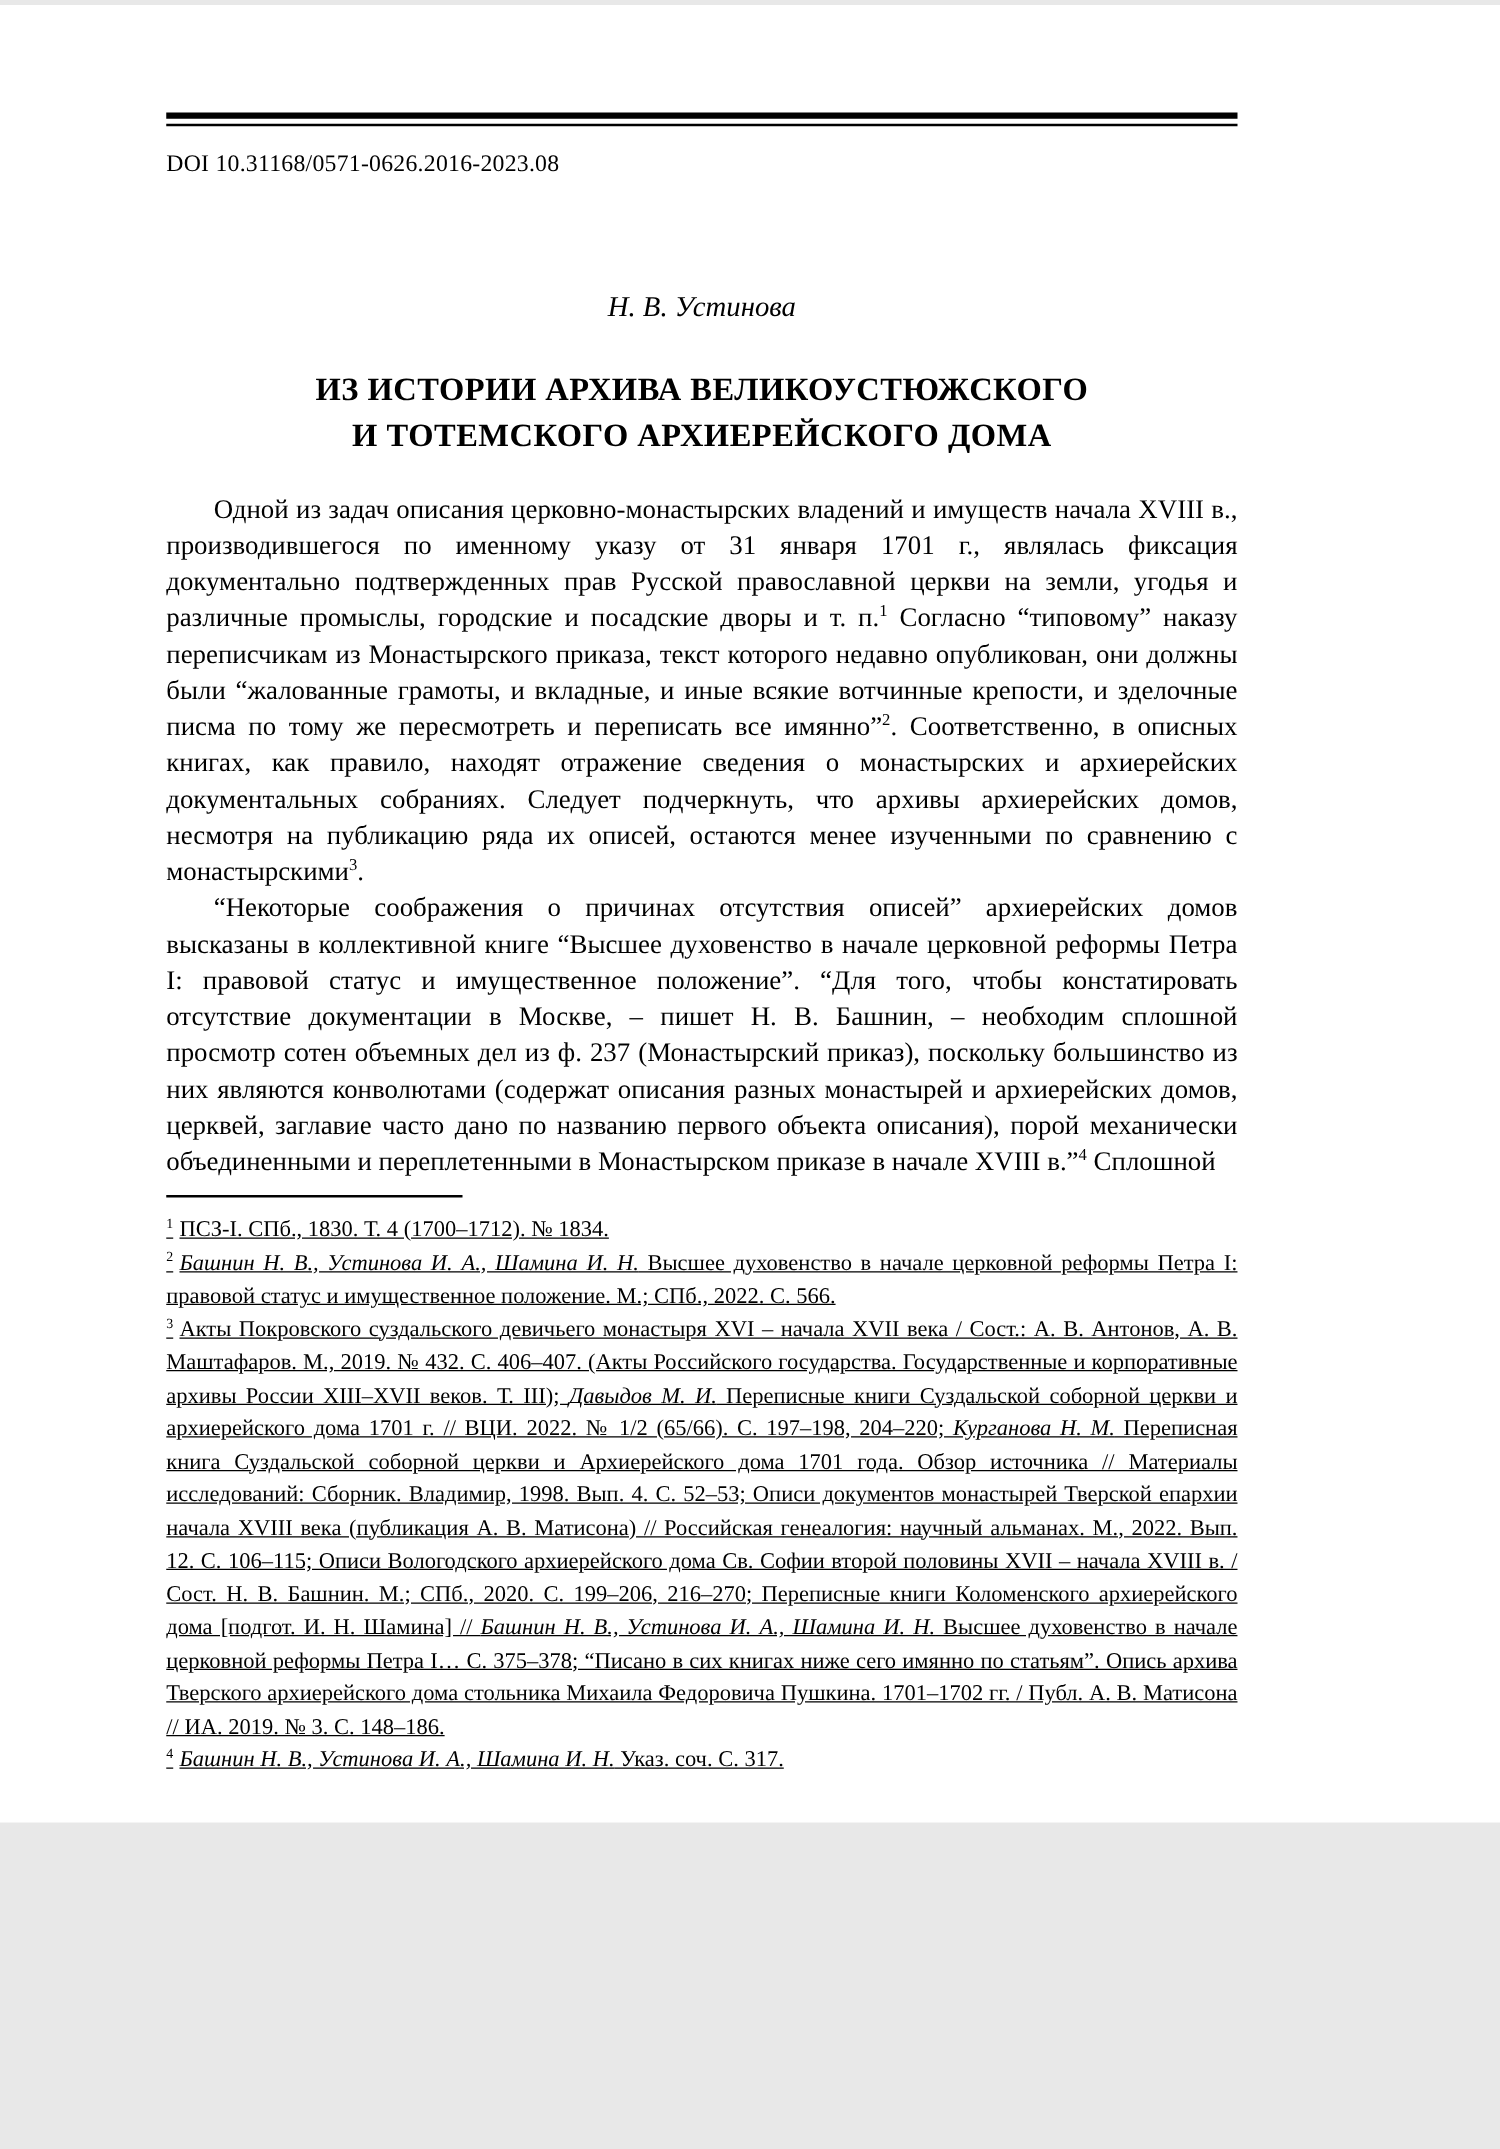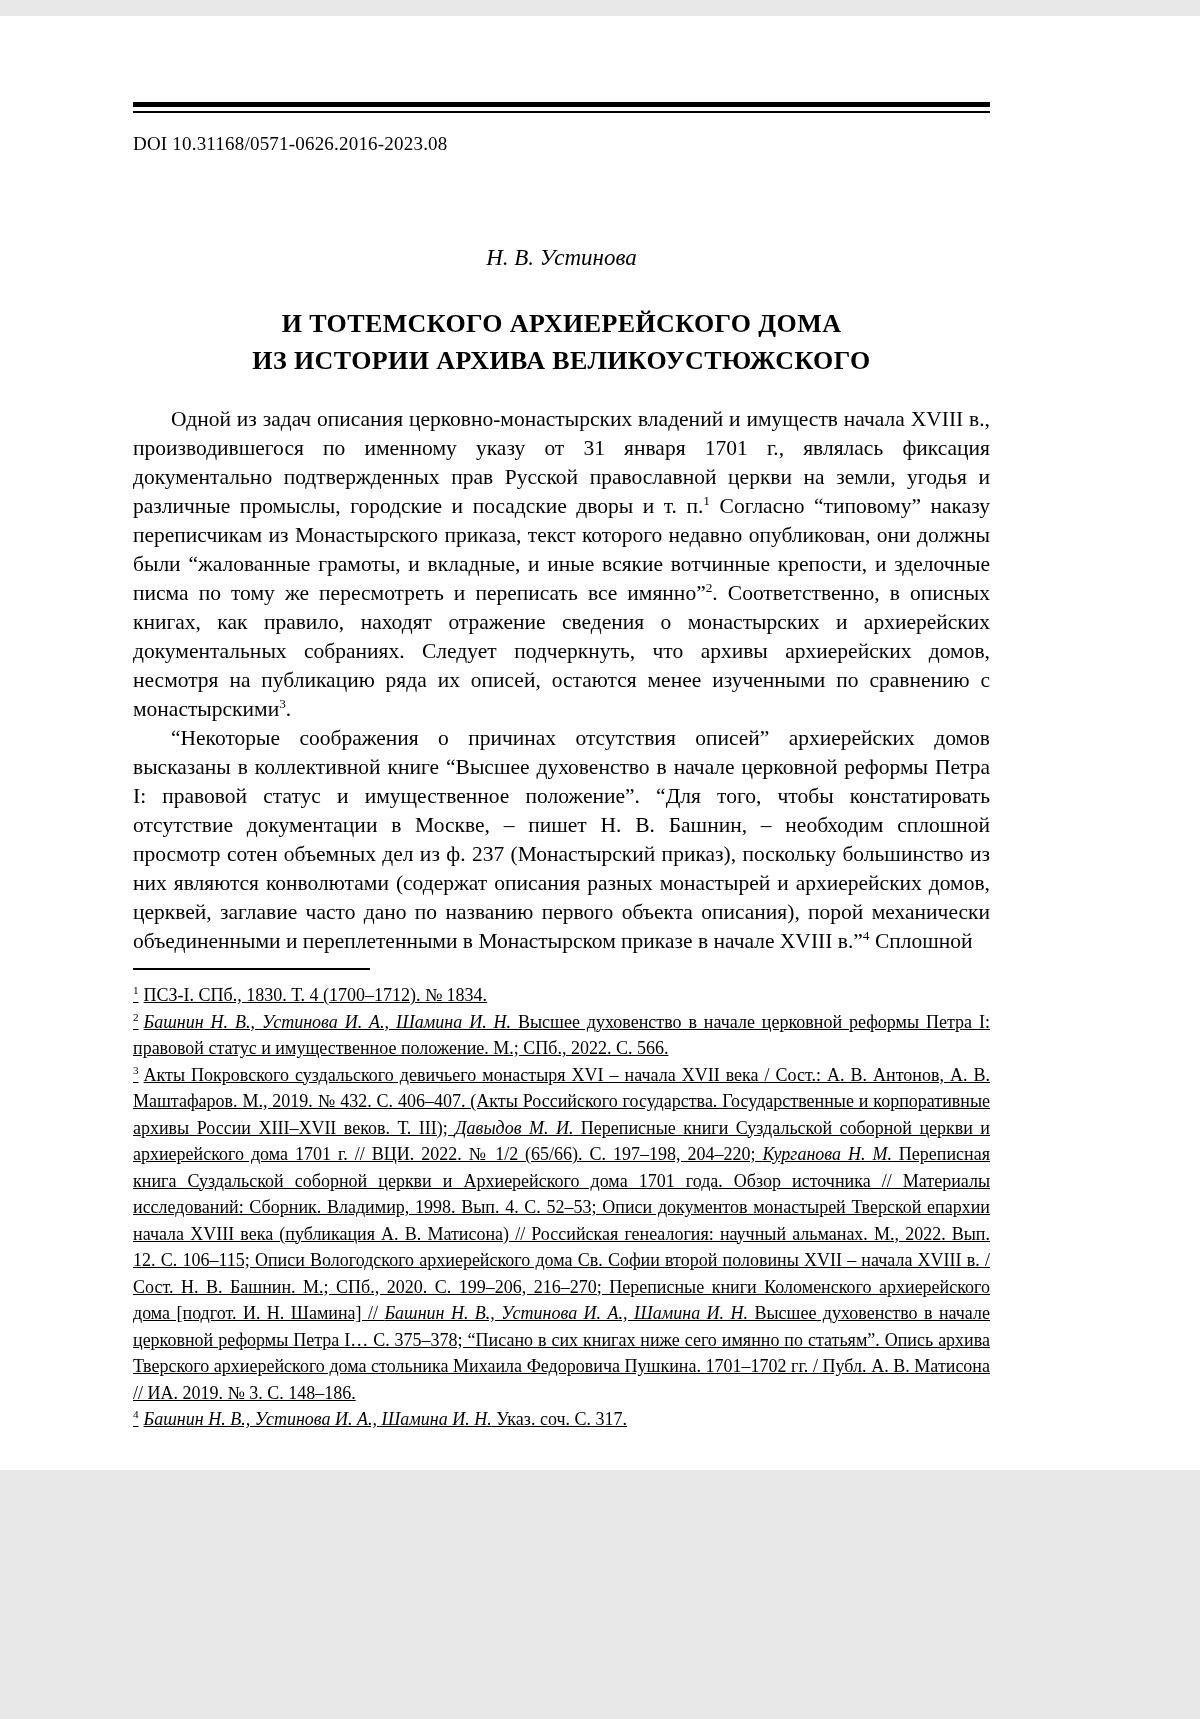--- a/index.html
+++ b/index.html
@@ -1,20 +1,20 @@
 <!DOCTYPE html>
 <html lang="ru"><head>
 <meta charset="utf-8">
 <style>
   html, body { margin: 0; padding: 0; background: #e8e8e8; }
   .page {
     position: relative;
     width: 1200px;
     height: 1454px;
-    margin: 16px auto;
+    margin: 4px auto;
     background: #ffffff;
     font-family: "Liberation Serif", "DejaVu Serif", serif;
     color: #000000;
     overflow: hidden;
   }
   .content {
     position: absolute;
     left: 133px;
     top: 0;
     width: 857px;
@@ -83,22 +83,22 @@
   <div class="content">
 
     <div class="rule-thick"></div>
     <div class="rule-thin"></div>
 
     <div class="doi">DOI 10.31168/0571-0626.2016-2023.08</div>
 
     <div class="author">Н. В. Устинова</div>
 
     <h1 class="title">
+      <span class="title-line">ИЗ ИСТОРИИ АРХИВА ВЕЛИКОУСТЮЖСКОГО</span>
       <span class="title-line">И ТОТЕМСКОГО АРХИЕРЕЙСКОГО ДОМА</span>
-      <span class="title-line">ИЗ ИСТОРИИ АРХИВА ВЕЛИКОУСТЮЖСКОГО</span>
     </h1>
 
     <div class="body-text">
       <p class="para"><span>Одной из задач описания церковно-монастырских владений и имуществ начала XVIII в., производившегося по именному указу от 31 января 1701 г., являлась фиксация документально подтвержденных прав Русской православной церкви на земли, угодья и различные промыслы, городские и посадские дворы и т. п.</span><sup>1</sup><span> Согласно “типовому” наказу переписчикам из Монастырского приказа, текст которого недавно опубликован, они должны были “жалованные грамоты, и вкладные, и иные всякие вотчинные крепости, и зделочные писма по тому же пересмотреть и переписать все имянно”</span><sup>2</sup><span>. Соответственно, в описных книгах, как правило, находят отражение сведения о монастырских и архиерейских документальных собраниях. Следует подчеркнуть, что архивы архиерейских домов, несмотря на публикацию ряда их описей, остаются менее изученными по сравнению с монастырскими</span><sup>3</sup><span>.</span></p>
       <p class="para"><span>“Некоторые соображения о причинах отсутствия описей” архиерейских домов высказаны в коллективной книге “Высшее духовенство в начале церковной реформы Петра I: правовой статус и имущественное положение”. “Для того, чтобы констатировать отсутствие документации в Москве, – пишет Н. В. Башнин, – необходим сплошной просмотр сотен объемных дел из ф. 237 (Монастырский приказ), поскольку большинство из них являются конволютами (содержат описания разных монастырей и архиерейских домов, церквей, заглавие часто дано по названию первого объекта описания), порой механически объединенными и переплетенными в Монастырском приказе в начале XVIII в.”</span><sup>4</sup><span> Сплошной</span></p>
     </div>
 
     <div class="fn-rule"></div>
 
     <div class="footnotes">

